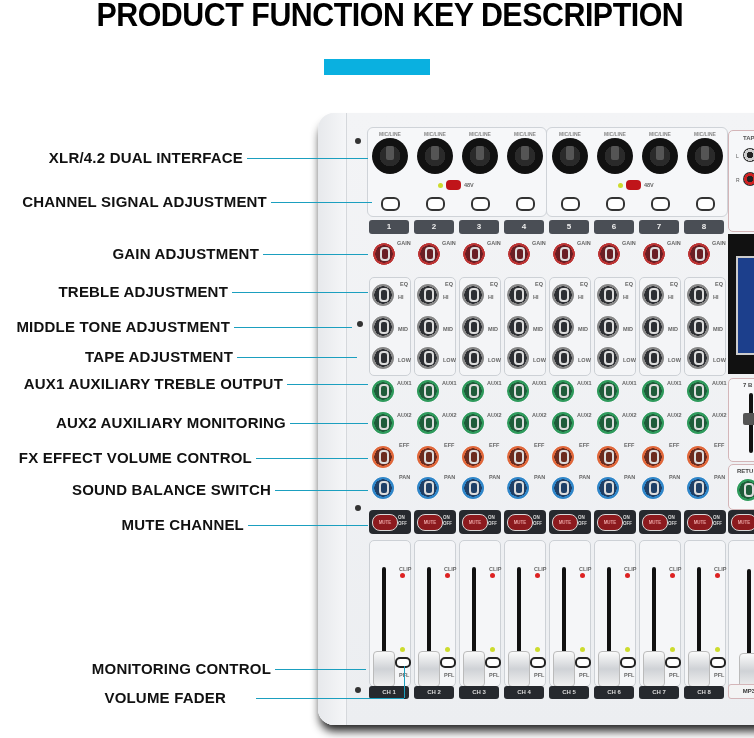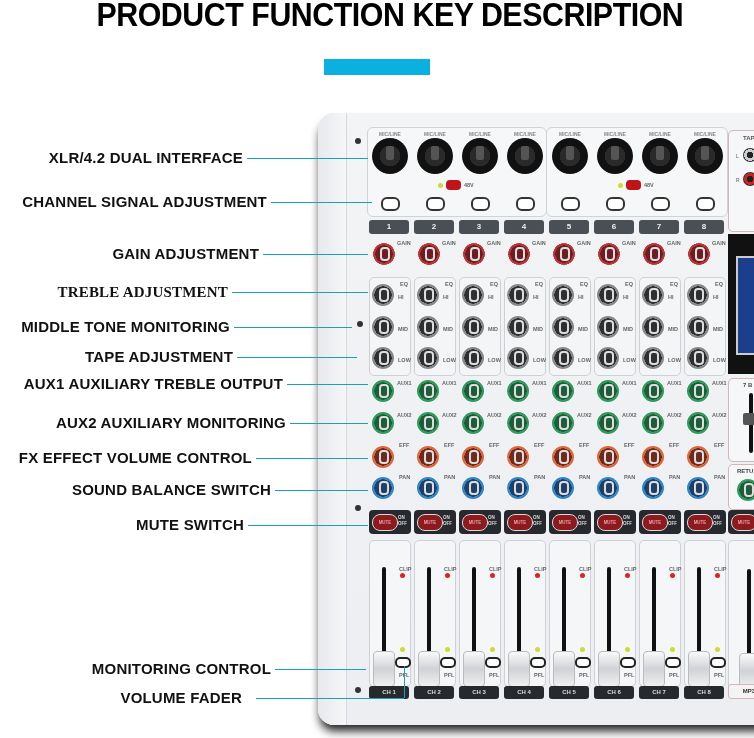--- a/index.html
+++ b/index.html
@@ -376,34 +376,34 @@
 <div class="screw" style="left:355px;top:505px;"></div>
 <div class="screw" style="left:355px;top:687px;"></div>
 
 <div id="callouts">
     <div class="label" style="right:511px;top:150px;">XLR/4.2 DUAL INTERFACE</div>
     <div class="leader" style="left:247px;top:158px;width:121px;"></div>
     <div class="label" style="right:487px;top:194px;">CHANNEL SIGNAL ADJUSTMENT</div>
     <div class="leader" style="left:271px;top:202px;width:101px;"></div>
     <div class="label" style="right:495px;top:246px;">GAIN ADJUSTMENT</div>
     <div class="leader" style="left:263px;top:254px;width:105px;"></div>
-    <div class="label" style="right:526px;top:284px;font-family:Liberation Serif, serif;">TREBLE ADJUSTMENT</div>
+    <div class="label" style="right:526px;top:284px;">TREBLE ADJUSTMENT</div>
     <div class="leader" style="left:232px;top:292px;width:136px;"></div>
-    <div class="label" style="right:524px;top:319px;">MIDDLE TONE MONITORING</div>
+    <div class="label" style="right:524px;top:319px;">MIDDLE TONE ADJUSTMENT</div>
     <div class="leader" style="left:234px;top:327px;width:118px;"></div>
     <div class="label" style="right:521px;top:349px;">TAPE ADJUSTMENT</div>
     <div class="leader" style="left:237px;top:357px;width:120px;"></div>
     <div class="label" style="right:471px;top:376px;">AUX1 AUXILIARY TREBLE OUTPUT</div>
     <div class="leader" style="left:287px;top:384px;width:81px;"></div>
     <div class="label" style="right:468px;top:415px;">AUX2 AUXILIARY MONITORING</div>
     <div class="leader" style="left:290px;top:423px;width:78px;"></div>
     <div class="label" style="right:502px;top:450px;">FX EFFECT VOLUME CONTROL</div>
     <div class="leader" style="left:256px;top:458px;width:112px;"></div>
     <div class="label" style="right:483px;top:482px;">SOUND BALANCE SWITCH</div>
     <div class="leader" style="left:275px;top:490px;width:93px;"></div>
-    <div class="label" style="right:510px;top:517px;">MUTE SWITCH</div>
+    <div class="label" style="right:510px;top:517px;">MUTE CHANNEL</div>
     <div class="leader" style="left:248px;top:525px;width:120px;"></div>
     <div class="label" style="right:483px;top:661px;">MONITORING CONTROL</div>
     <div class="leader" style="left:275px;top:669px;width:91px;"></div>
-    <div class="label" style="right:512px;top:690px;">VOLUME FADER</div>
+    <div class="label" style="right:528px;top:690px;">VOLUME FADER</div>
     <div class="leader" style="left:256px;top:698px;width:148px;"></div>
     <div class="vleader" style="left:404px;top:666px;height:32px;"></div>
   </div>
 
 </body></html>

